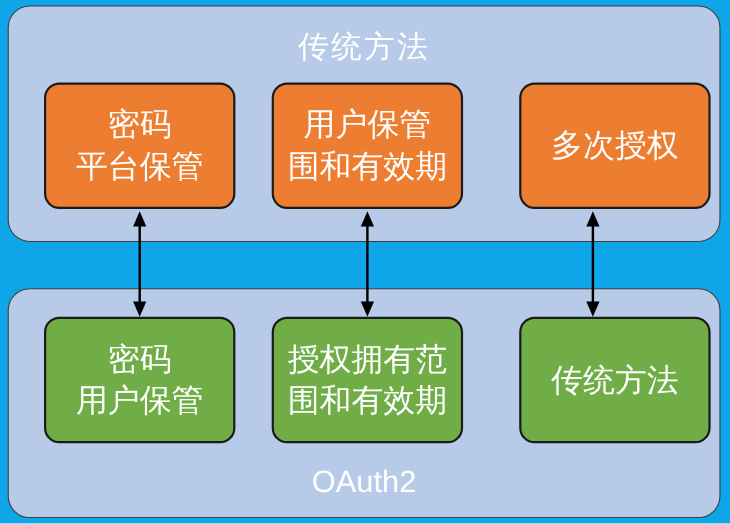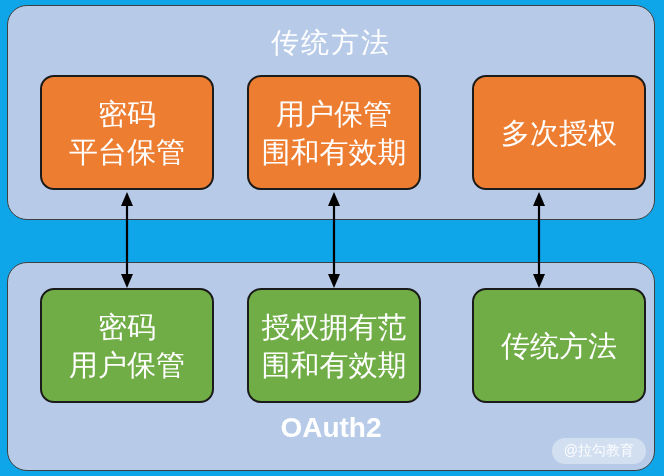--- a/index.html
+++ b/index.html
@@ -29,21 +29,21 @@
   .panel-title {
     position: absolute;
     left: 0;
     width: 100%;
     text-align: center;
     color: var(--text-white, #ffffff);
     font-size: 28px;
     letter-spacing: 2px;
   }
   .panel-title-top { top: 18px; }
-  .panel-title-bottom { bottom: 26px; letter-spacing: 0; font-weight: bold; }
+  .panel-title-bottom { bottom: 16px; letter-spacing: 0; }
   .box {
     position: absolute;
     width: 174px;
     height: 115px;
     border: 2px solid var(--box-border, #1b1b1b);
     border-radius: 14px;
     box-sizing: border-box;
     display: flex;
     align-items: center;
     justify-content: center;
@@ -89,23 +89,20 @@
 <body>
 
 <div class="canvas">
 
   <div class="panel panel-top">
     <div class="panel-title panel-title-top">传统方法</div>
   </div>
 
   <div class="panel panel-bottom">
     <div class="panel-title panel-title-bottom">OAuth2</div>
-    <div class="watermark">
-      <span>@拉勾教育</span>
-    </div>
   </div>
 
   <div class="box orange col-1">密码
 平台保管</div>
   <div class="box orange col-2">用户保管
 围和有效期</div>
   <div class="box orange col-3">多次授权</div>
 
   <div class="box green col-1">密码
 用户保管</div>

